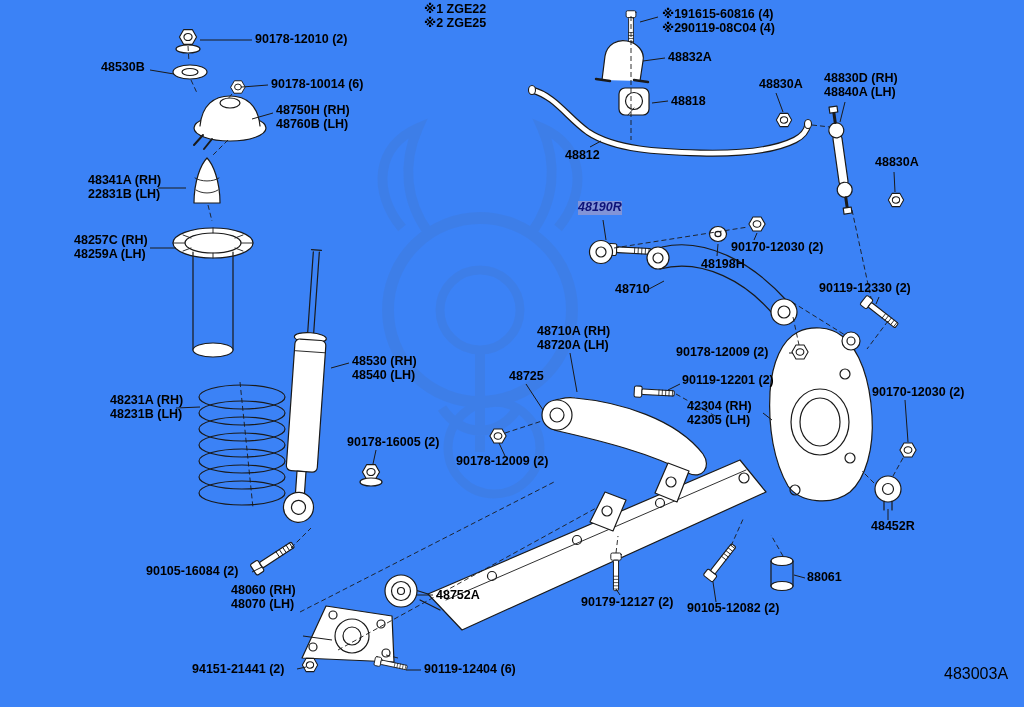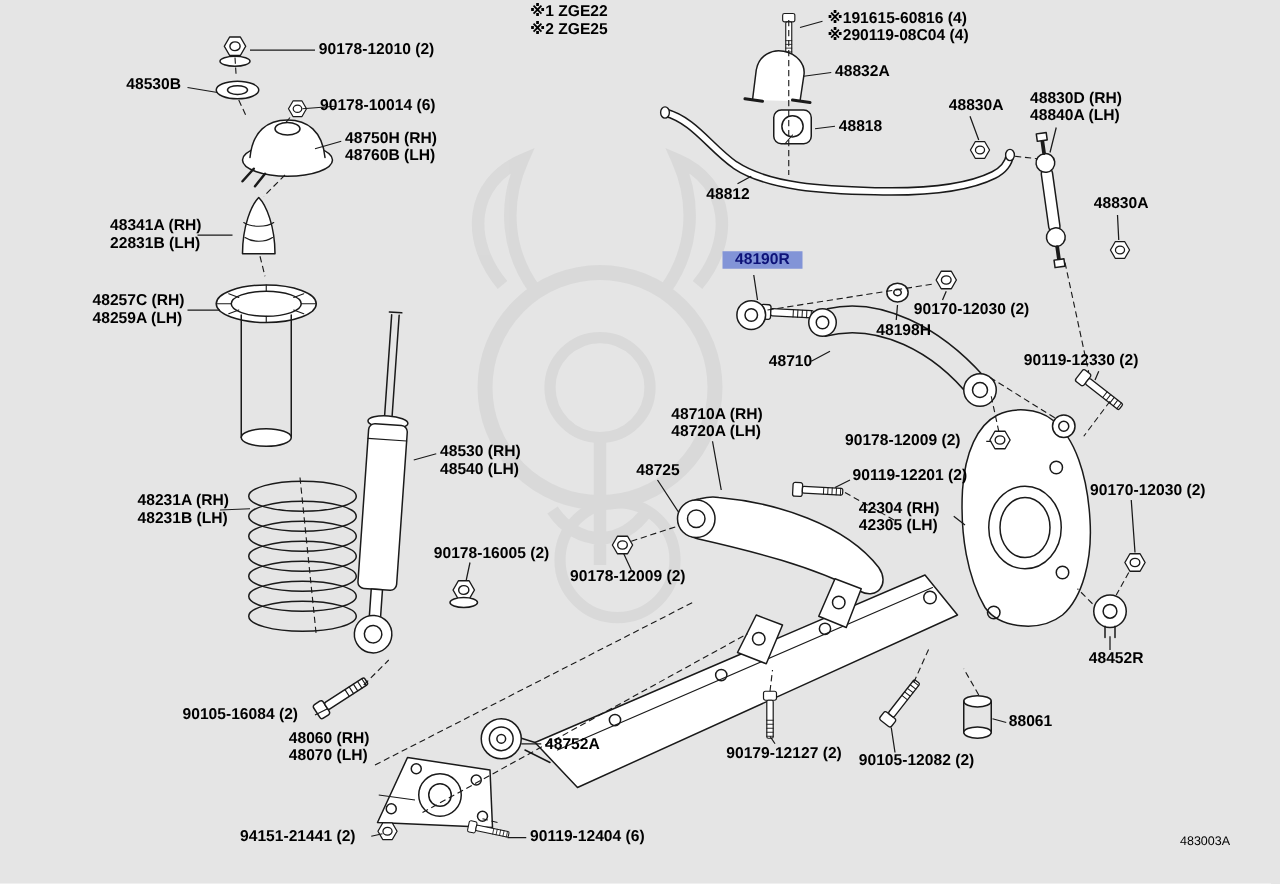--- a/index.html
+++ b/index.html
@@ -1,30 +1,31 @@
 <!DOCTYPE html>
 <html style="--highlight_bg: #8294d7; --highlight_text: #0d1278; --line_color: #1a1a1a;"><head>
 <meta charset="utf-8">
 <style>
   html,body{margin:0;padding:0;background:#fff;}
   .stage{
-    position:relative;width:1024px;height:707px;background:#e5e5e5;overflow:hidden;
+    position:relative;width:1024px;height:707px;background:#3b82f6;overflow:hidden;
     font-family:"Liberation Sans","DejaVu Sans",sans-serif;
   }
   .stage svg{position:absolute;left:0;top:0;width:1024px;height:707px;color:var(--line_color,#1a1a1a);}
   .lbl{
     position:absolute;font-weight:bold;font-size:12.5px;line-height:13.5px;
     white-space:nowrap;color:#000;
   }
   .lbl.hl{
     background:var(--highlight_bg,#8294d7);
     color:var(--highlight_text,#0d1278);
-    padding:0 10px;
+    padding:0 0;
+    font-style:italic;
   }
-  .lbl.code{font-weight:normal;font-size:10px;}
+  .lbl.code{font-weight:normal;font-size:16px;}
 </style>
 </head>
 <body>
 
 <div class="stage">
 
 <svg viewBox="0 0 1024 707" aria-hidden="true">
   <defs>
     <g id="nut" stroke="currentColor" stroke-width="1.2" stroke-linejoin="round">
       <polygon points="-9,0 -4.5,-7.8 4.5,-7.8 9,0 4.5,7.8 -4.5,7.8" fill="#fff"></polygon>
@@ -232,21 +233,21 @@
   </g>
 </svg>
 
 <div class="lbl" style="left:424px;top:3px">※1 ZGE22</div>
 <div class="lbl" style="left:424px;top:17px">※2 ZGE25</div>
 <div class="lbl" style="left:662px;top:8px">※191615-60816 (4)</div>
 <div class="lbl" style="left:662px;top:22px">※290119-08C04 (4)</div>
 
 <div class="lbl" style="left:255px;top:33px">90178-12010 (2)</div>
 <div class="lbl" style="left:101px;top:61px">48530B</div>
-<div class="lbl" style="left:256px;top:78px">90178-10014 (6)</div>
+<div class="lbl" style="left:271px;top:78px">90178-10014 (6)</div>
 
 <div class="lbl" style="left:276px;top:104px">
   <div>48750H (RH)</div>
   <div>48760B (LH)</div>
 </div>
 
 <div class="lbl" style="left:88px;top:174px">
   <div>48341A (RH)</div>
   <div>22831B (LH)</div>
 </div>

